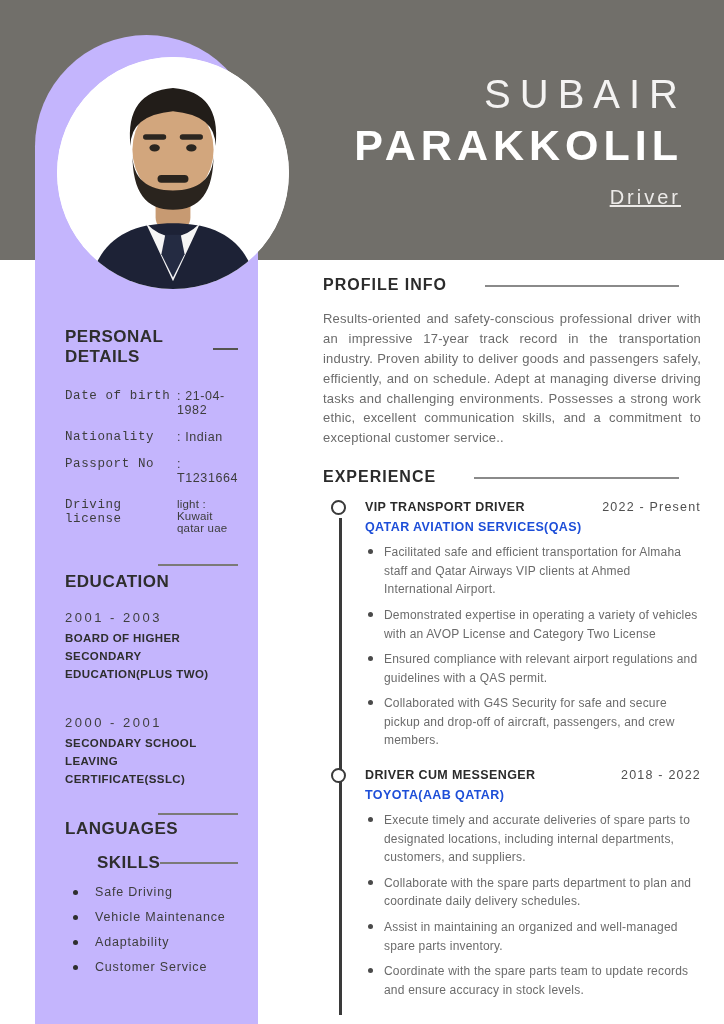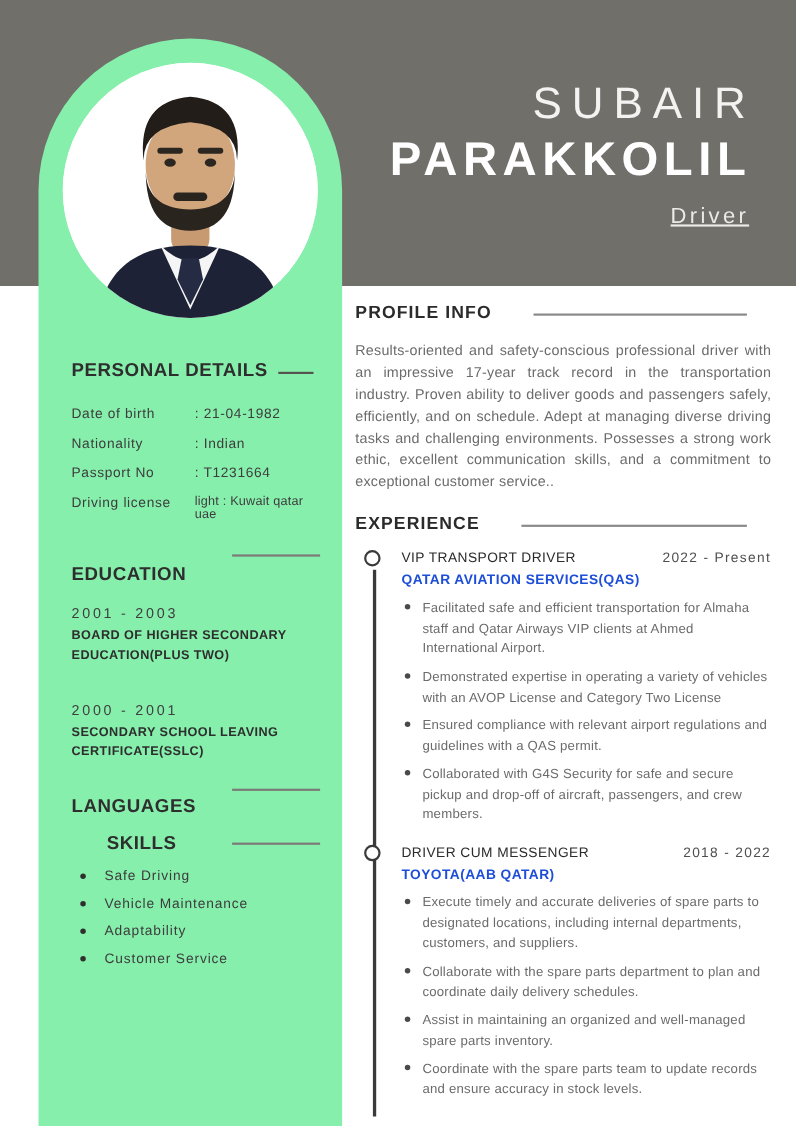--- a/index.html
+++ b/index.html
@@ -8,35 +8,35 @@
   .page { position:relative; width:724px; height:1024px; background:#ffffff; overflow:hidden; }
 
   
   .header-band { position:absolute; left:0; top:0; width:724px; height:260px; background:#716F6A; }
   .name-block { position:absolute; top:72px; right:46px; text-align:right; color:#ffffff; }
   .first-name { font-size:40px; font-weight:300; letter-spacing:9px; margin-right:-9px; color:#f4f3f2; }
   .last-name  { font-size:43px; font-weight:800; letter-spacing:5px; margin-right:-5px; margin-top:4px; }
   .job-title  { font-size:20px; font-weight:300; letter-spacing:3px; margin-right:-3px; margin-top:16px; color:#eceae8;text-decoration:underline; }
 
   
-  .sidebar { position:absolute; left:35px; top:35px; width:276px; height:989px;
-             background:#86efac; border-radius:138px 138px 0 0; }
+  .sidebar { position:absolute; left:35px; top:35px; width:223px; height:989px;
+             background:#c4b5fd; border-radius:138px 138px 0 0; }
   .photo-circle { position:absolute; left:22px; top:22px; width:232px; height:232px;
                   border-radius:50%; background:#ffffff; overflow:hidden; }
   .photo-circle svg { width:100%; height:100%; display:block; }
 
   .side-content { position:absolute; left:30px; right:20px; top:292px; }
 
   .side-heading { font-size:17px; font-weight:800; letter-spacing:0.5px; color:#2E2E2E; }
   .pd-heading-row { display:flex; align-items:center; gap:10px; }
   .pd-dash { width:32px; height:2px; background:#55544f; margin-top:3px; }
 
   .pd-rows { margin-top:22px; }
   .pd-row { display:flex; margin-bottom:13px; font-size:12.5px; letter-spacing:0.6px; }
-  .pd-label { width:112px; color:#3d3d3d; flex:none; }
+  .pd-label { width:112px; color:#3d3d3d; flex:none;font-family:Liberation Mono, monospace; }
   .pd-value { flex:1; color:#3d3d3d; }
   .pd-row.small-value .pd-value { font-size:11.5px; font-weight:400; letter-spacing:0.2px; }
 
   .side-divider { width:80px; height:2px; background:#7b7a77; margin-left:auto; }
   .sec-gap1 { margin-top:30px; }
   .sec-gap2 { margin-top:24px; }
 
   .edu-item { margin-top:18px; }
   .edu-years { font-size:13px; letter-spacing:2.5px; color:#3f3f3f; }
   .edu-title { font-size:11.5px; font-weight:800; letter-spacing:0.4px; line-height:1.55; color:#2E2E2E; margin-top:5px; }
@@ -63,21 +63,21 @@
                   text-align:justify; letter-spacing:0.2px; }
 
   .experience-section { margin-top:20px; }
 
   .timeline { position:relative; margin-top:14px; padding-left:42px; }
   .timeline-line { position:absolute; left:16px; top:18px; bottom:-16px; width:3px; background:#3a3a3a; }
   .job { position:relative; margin-bottom:18px; }
   .timeline-dot { position:absolute; left:-34px; top:0px; width:15px; height:15px; border-radius:50%;
                   background:#ffffff; border:2px solid #3a3a3a; z-index:1; }
   .job-head { display:flex; justify-content:space-between; align-items:baseline; }
-  .job-title-text { font-size:12.5px; font-weight:400; letter-spacing:0.4px; color:#2b2b2b; }
+  .job-title-text { font-size:12.5px; font-weight:700; letter-spacing:0.4px; color:#2b2b2b; }
   .job-dates { font-size:12.5px; color:#4f4f4f; letter-spacing:1.2px; white-space:nowrap; margin-left:8px; }
   .job-company { font-size:12.5px; font-weight:800; letter-spacing:0.4px; color:#1d4ed8; margin-top:6px; }
   .job ul { list-style:none; margin-top:9px; }
   .job ul li { position:relative; padding-left:19px; font-size:12px; line-height:1.55; color:#6b6b6b;
                margin-bottom:7px; letter-spacing:0.2px; }
   .job ul li::before { content:""; position:absolute; left:3px; top:6px; width:5px; height:5px;
                        border-radius:50%; background:#4a4a4a; }
 </style>
 </head>
 <body>

